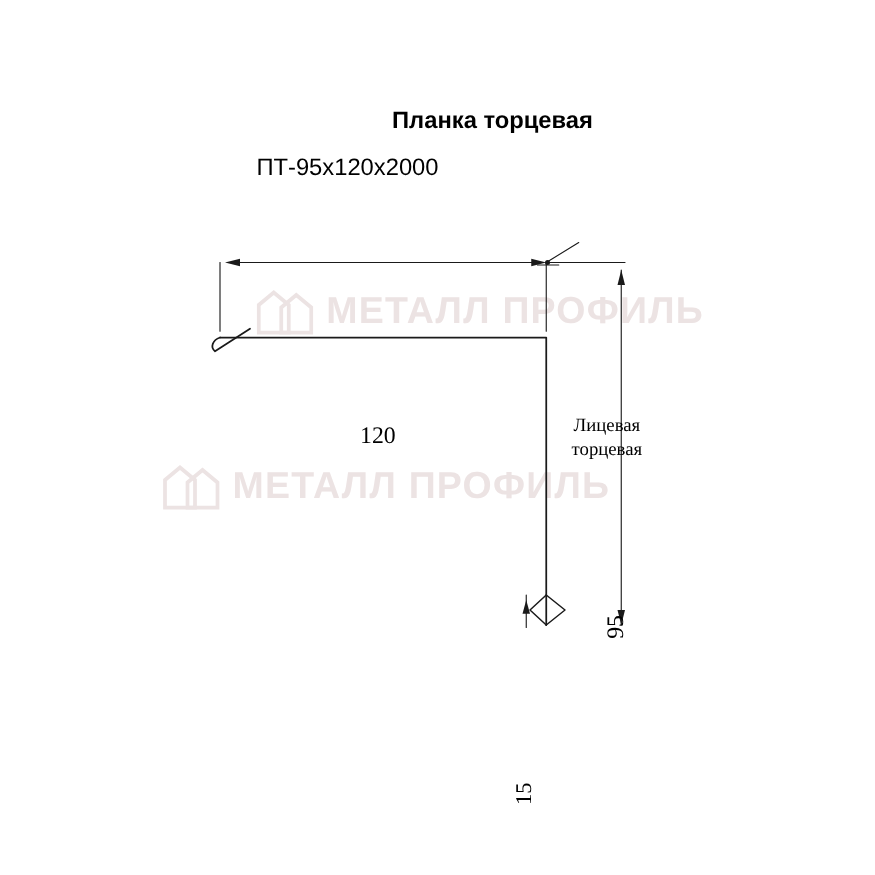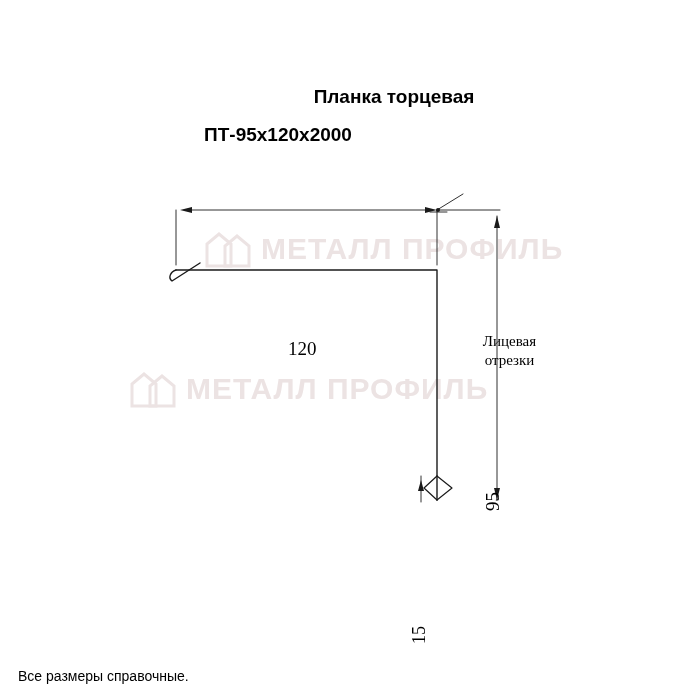--- a/index.html
+++ b/index.html
@@ -40,21 +40,21 @@
     font-weight: bold;
     margin-left: 44px;
   }
   .title-code {
     position: absolute;
     top: 124px;
     left: 0;
     width: 556px;
     text-align: center;
     font-size: 19px;
-    font-weight: bold;
+    font-weight: normal;
   }
   .drawing {
     position: absolute;
     top: 150px;
     left: 0;
     width: 700px;
     height: 430px;
     font-family: Liberation Serif, serif;
   }
   .watermark {
@@ -78,21 +78,21 @@
     position: absolute;
     font-size: 19px;
     color: #000;
   }
   .label-120 { top: 188px; left: 288px; }
   .label-95  { top: 342px; left: 482px; writing-mode: vertical-rl; transform: rotate(180deg); }
   .label-15  { top: 476px; left: 409px; writing-mode: vertical-rl; transform: rotate(180deg); font-size: 18px;}
   .label-face {
     position: absolute;
     top: 182px;
-    left: 462px;
+    left: 438px;
     font-size: 15px;
     line-height: 1.25;
     text-align: center;
     color: #000;
     width: 95px;
   }
   .footnotes {
     position: absolute;
     left: 18px;
     bottom: 12px;
@@ -159,21 +159,20 @@
         <path d="M421 330 L418 341 L424 341 Z" fill="#1a1a1a" stroke="none"></path>
       </g>
     </svg>
 
     <div class="label-dim label-120">120</div>
     <div class="label-dim label-95">95</div>
     <div class="label-dim label-15">15</div>
 
     <div class="label-face">
       <span>Лицевая</span><br>
-      <span>отрезки</span>
+      <span>торцевая</span>
     </div>
   </div>
 
   <div class="footnotes">
-    <div>Все размеры справочные.</div>
   </div>
 
 </div>
 
 </body></html>

